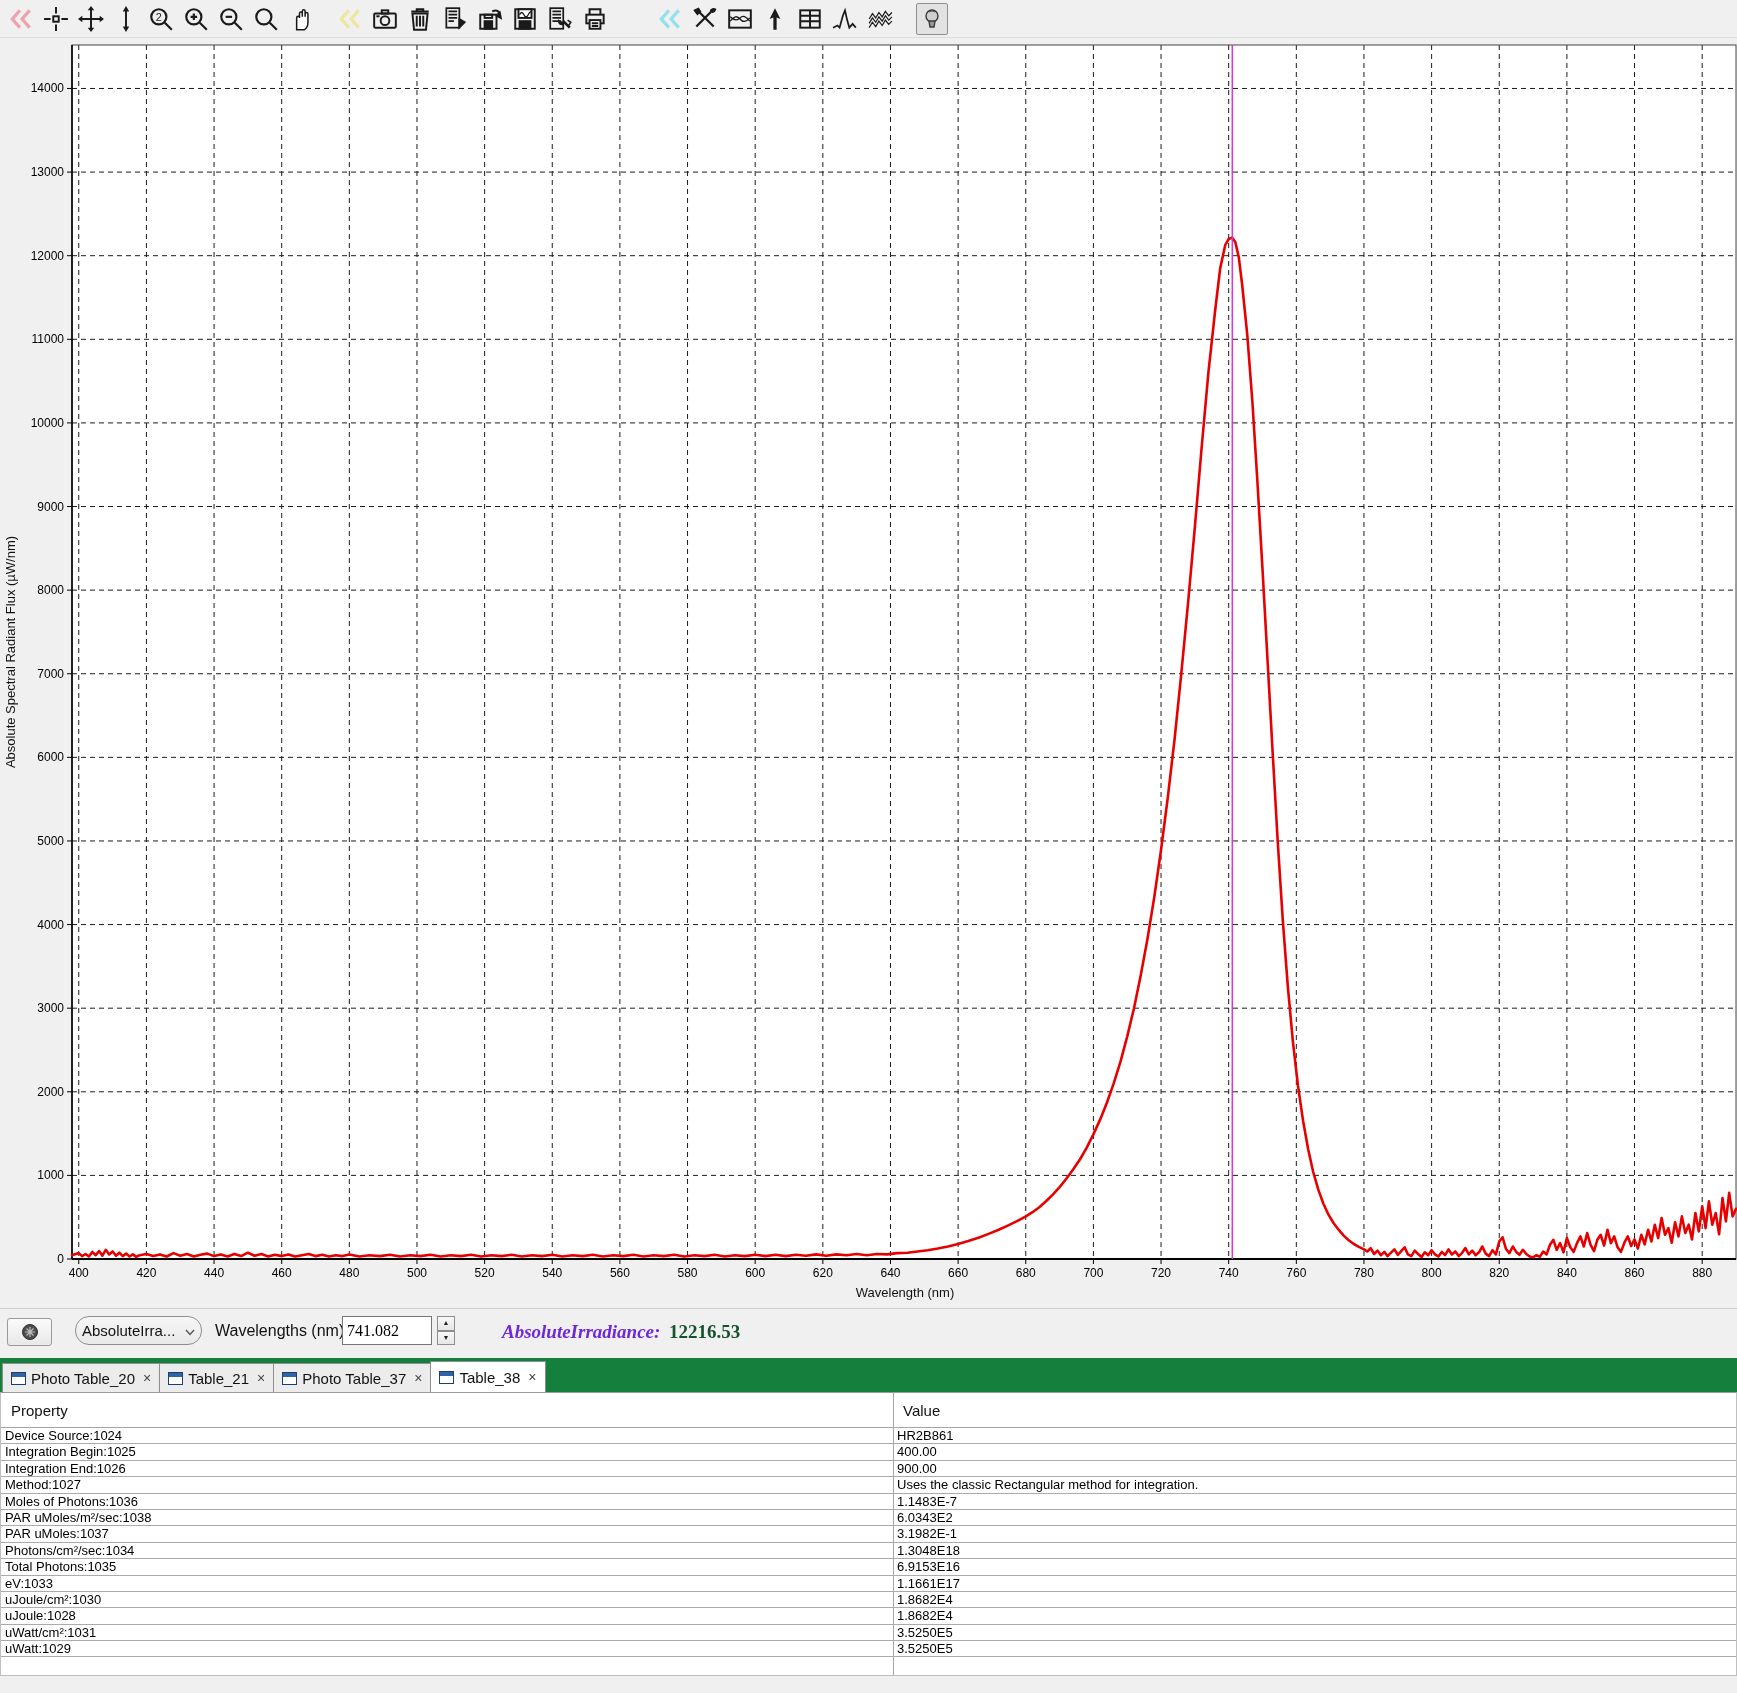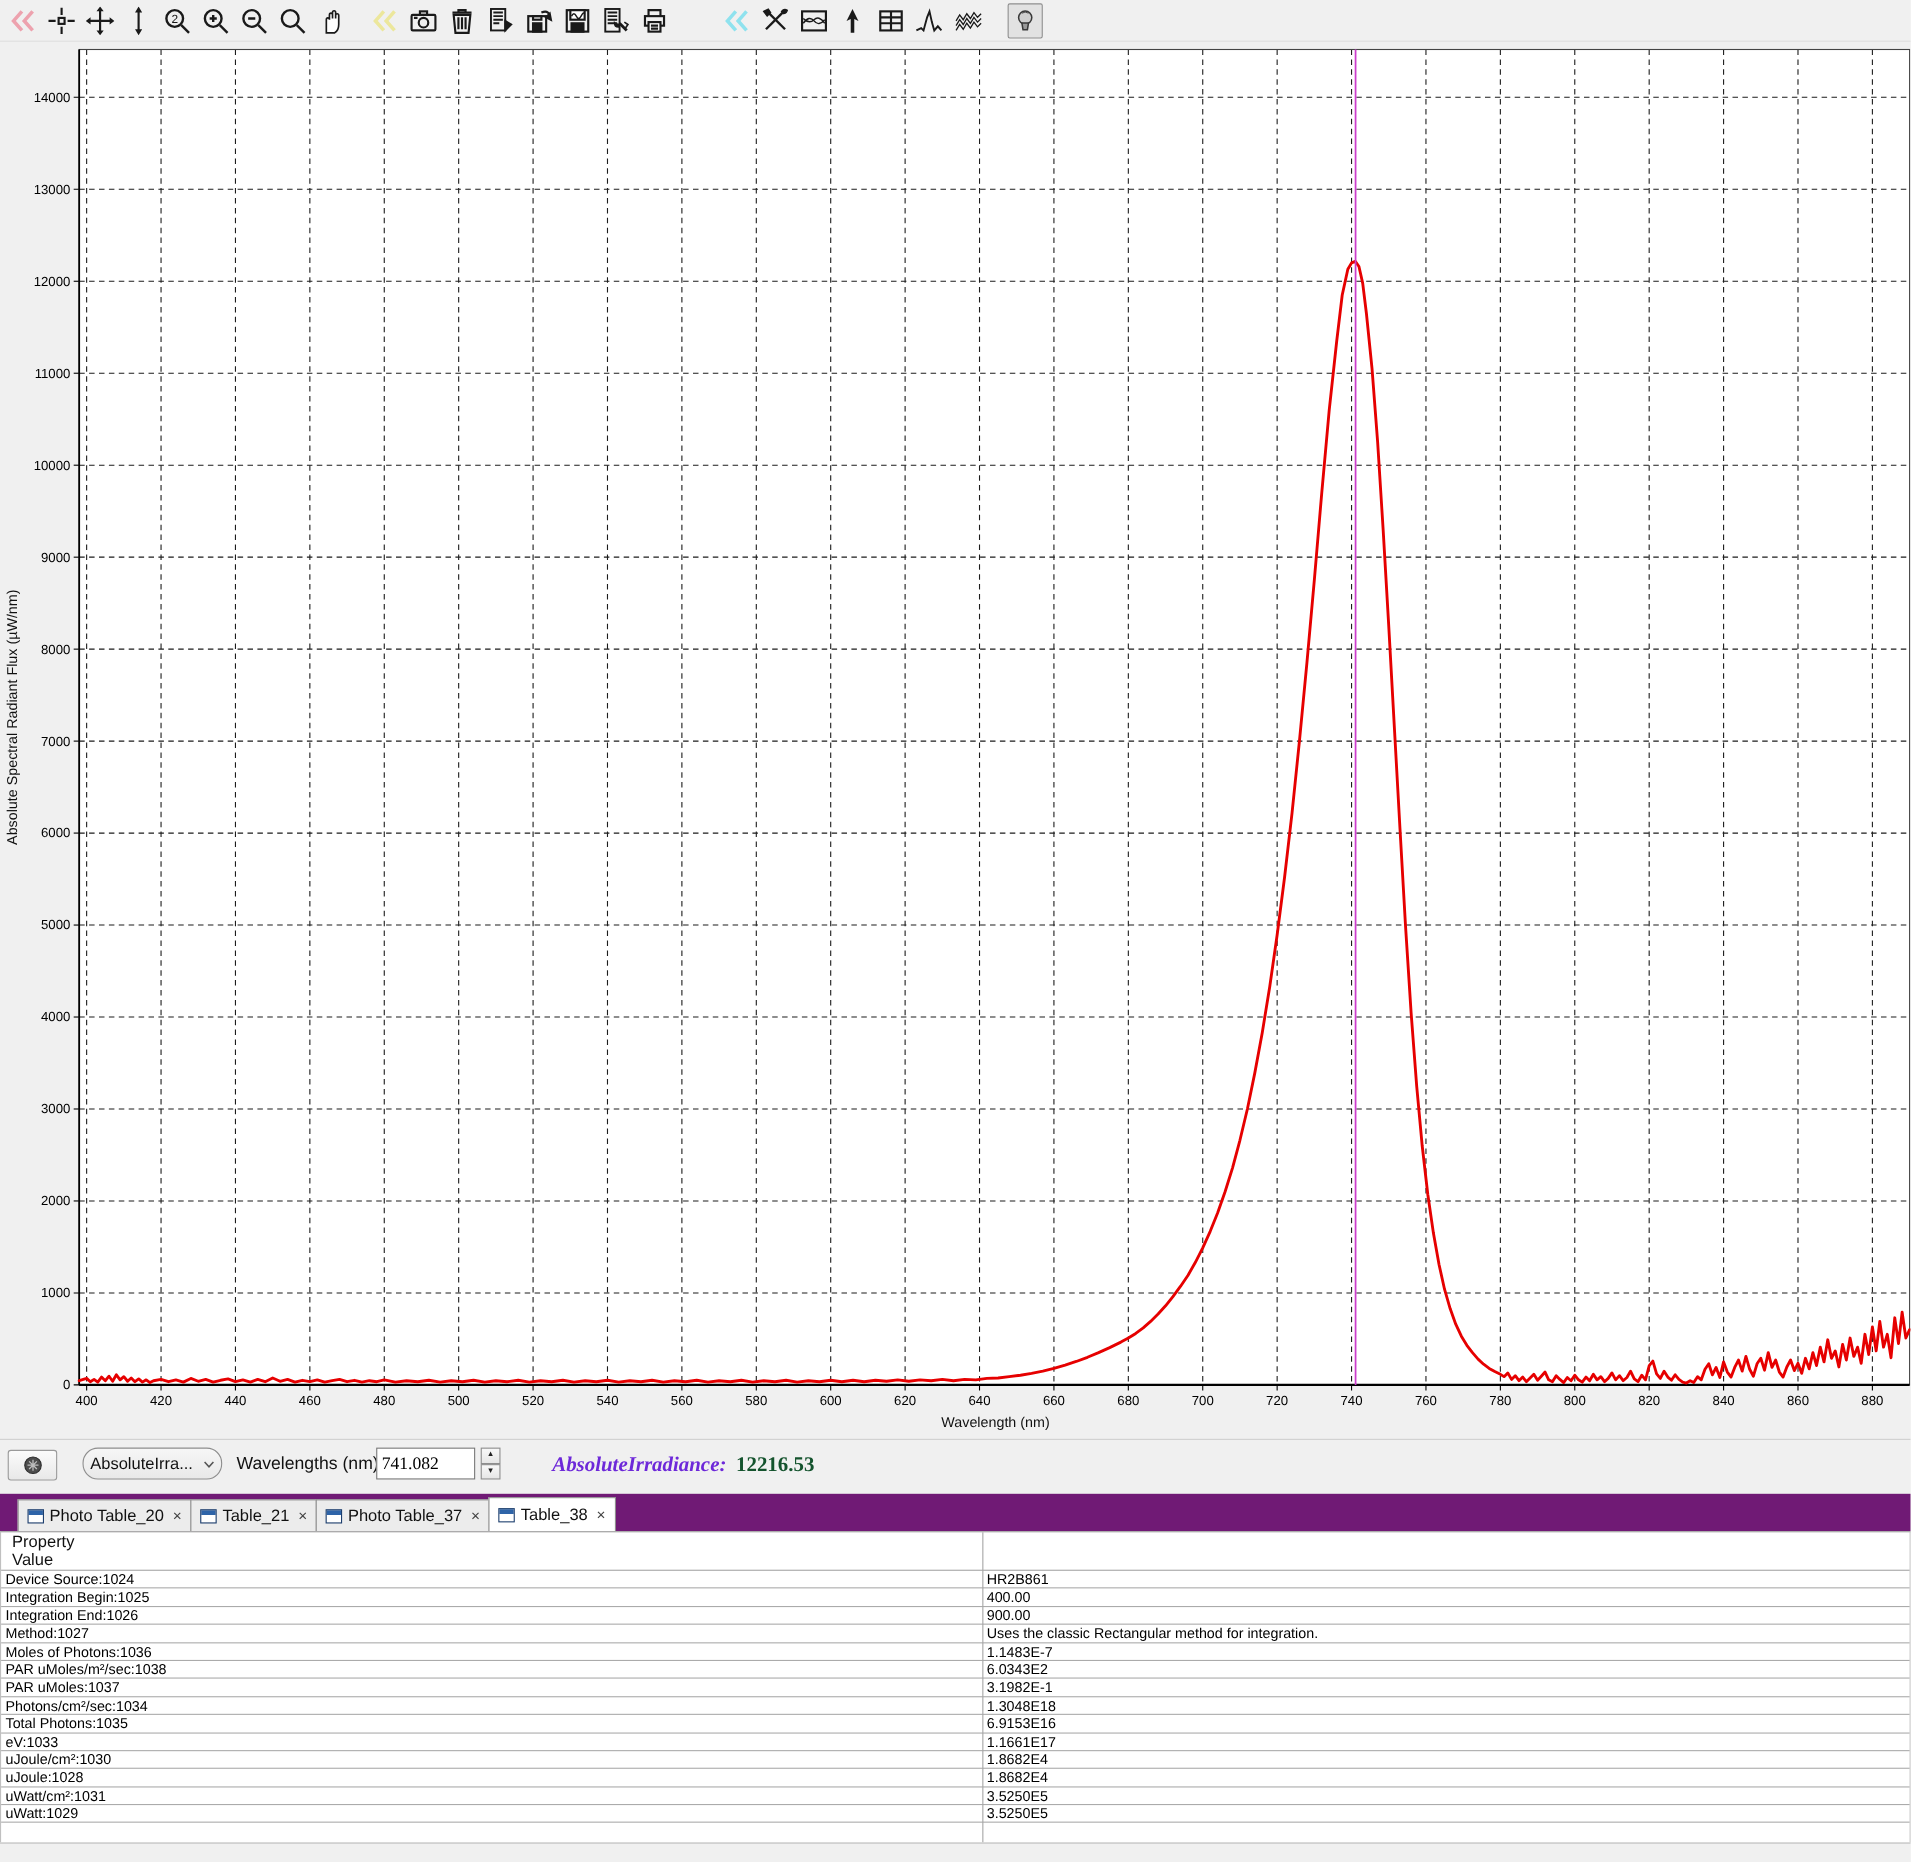--- a/index.html
+++ b/index.html
@@ -25,28 +25,28 @@
   .ctl-dd{position:absolute;left:75px;top:7px;width:127px;height:29px;background:linear-gradient(#f6f6f6,#e9e9e9);border:1px solid #8e8e8e;border-radius:14px;display:flex;align-items:center;box-sizing:border-box;padding:0 6px;font-size:15px;color:#111;}
   .ctl-dd .chev{margin-left:auto;color:#555;}
   .ctl-lbl{position:absolute;left:215px;top:13px;font-size:16px;color:#111;}
   .ctl-input{position:absolute;left:342px;top:7px;width:90px;height:29px;border:1px solid #767676;background:#fff;font-size:16px;font-family:Liberation Serif, serif;padding:0 4px;box-sizing:border-box;}
   .ctl-spin{position:absolute;left:437px;top:7px;width:18px;height:29px;display:flex;flex-direction:column;}
   .ctl-spin div{flex:1;border:1px solid #8e8e8e;background:linear-gradient(#f8f8f8,#e6e6e6);font-size:7px;line-height:12px;text-align:center;color:#222;}
   .readout{position:absolute;left:502px;top:12px;font-family:"Liberation Serif",serif;font-size:19px;white-space:nowrap;}
   .readout .rl{color:#6d28d9;font-weight:bold;font-style:italic;}
   .readout .rv{color:#14532d;margin-left:4px;font-weight:bold;}
   
-  #tabbar{position:absolute;left:0;top:1358px;width:1737px;height:34px;background:#701a75;display:flex;align-items:flex-end;padding-left:16px;box-sizing:border-box;}
+  #tabbar{position:absolute;left:0;top:1358px;width:1737px;height:34px;background:#15803d;display:flex;align-items:flex-end;padding-left:2px;box-sizing:border-box;}
   .tab{height:29px;display:flex;align-items:center;padding:0 8px;border:1px solid #8e8e8e;border-bottom:none;background:#ececec;margin-right:-1px;box-sizing:border-box;font-size:15px;color:#111;}
   .tab.active{background:#fff;height:31px;}
   .tabicon{width:15px;height:13px;border:1px solid #1d3f6e;background:linear-gradient(#2e64a8 0 4px,#ffffff 4px);margin-right:5px;box-sizing:border-box;}
   .tabclose{margin-left:8px;color:#444;font-size:14px;line-height:14px;}
   
   #proptable{position:absolute;left:0;top:1392px;width:1737px;height:283px;background:#fff;border-top:1px solid #9a9a9a;border-left:1px solid #c0c0c0;border-right:1px solid #c0c0c0;box-sizing:border-box;}
-  #thead{height:34px;border-bottom:1px solid #a6a6a6;display:flex;font-size:15px;color:#111;flex-direction:column;}
+  #thead{height:34px;border-bottom:1px solid #a6a6a6;display:flex;align-items:center;font-size:15px;color:#111;}
   .th1{width:892px;padding-left:10px;box-sizing:border-box;}
   .th2{padding-left:10px;}
   .trow{height:16.4px;border-bottom:1px solid #ababab;display:flex;font-size:13px;line-height:15px;color:#000;box-sizing:border-box;}
   .tc1{width:892px;padding-left:4px;box-sizing:border-box;overflow:hidden;white-space:nowrap;}
   .tc2{padding-left:4px;overflow:hidden;white-space:nowrap;}
   #coldiv{position:absolute;left:892px;top:0;width:1px;height:282px;background:#a6a6a6;}
   #footerstrip{position:absolute;left:0;top:1675px;width:1737px;height:18px;background:#f0f0f0;border-top:1px solid #bdbdbd;box-sizing:border-box;}
 </style>
 </head>
 <body>

